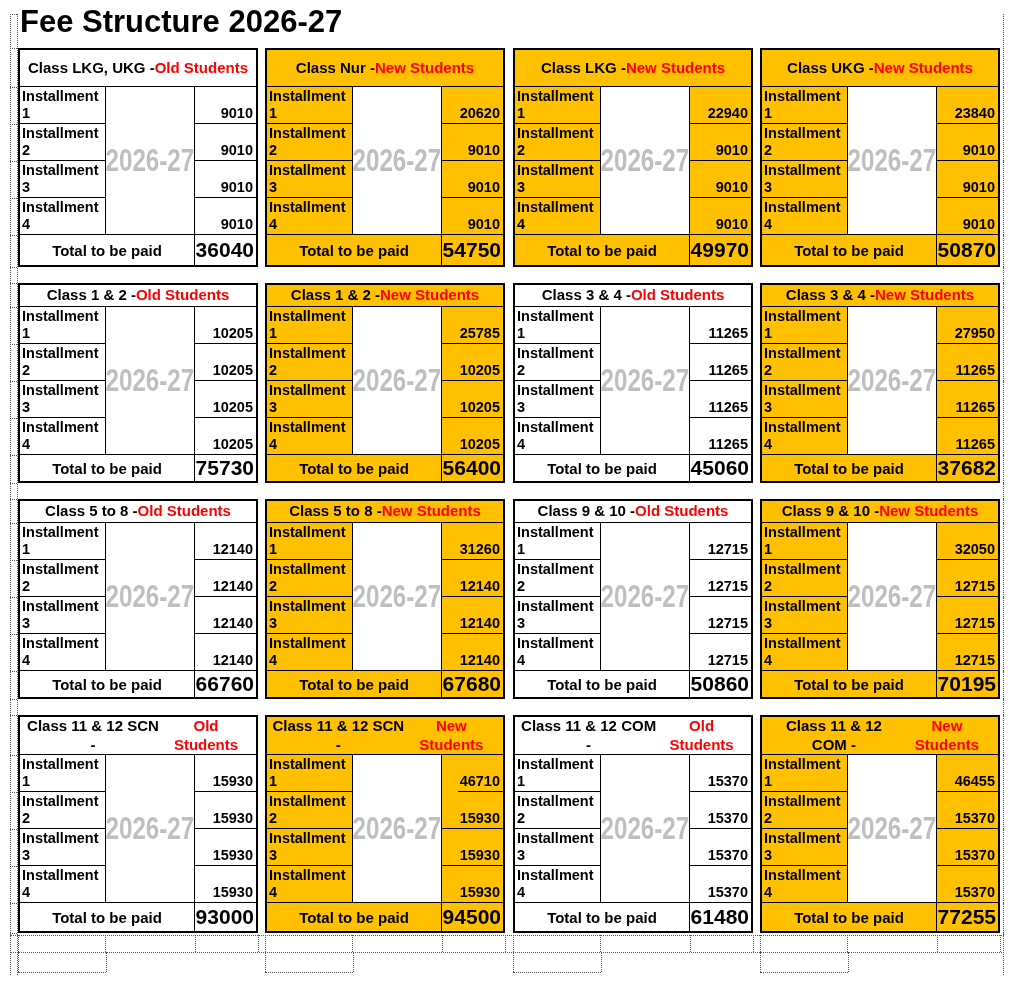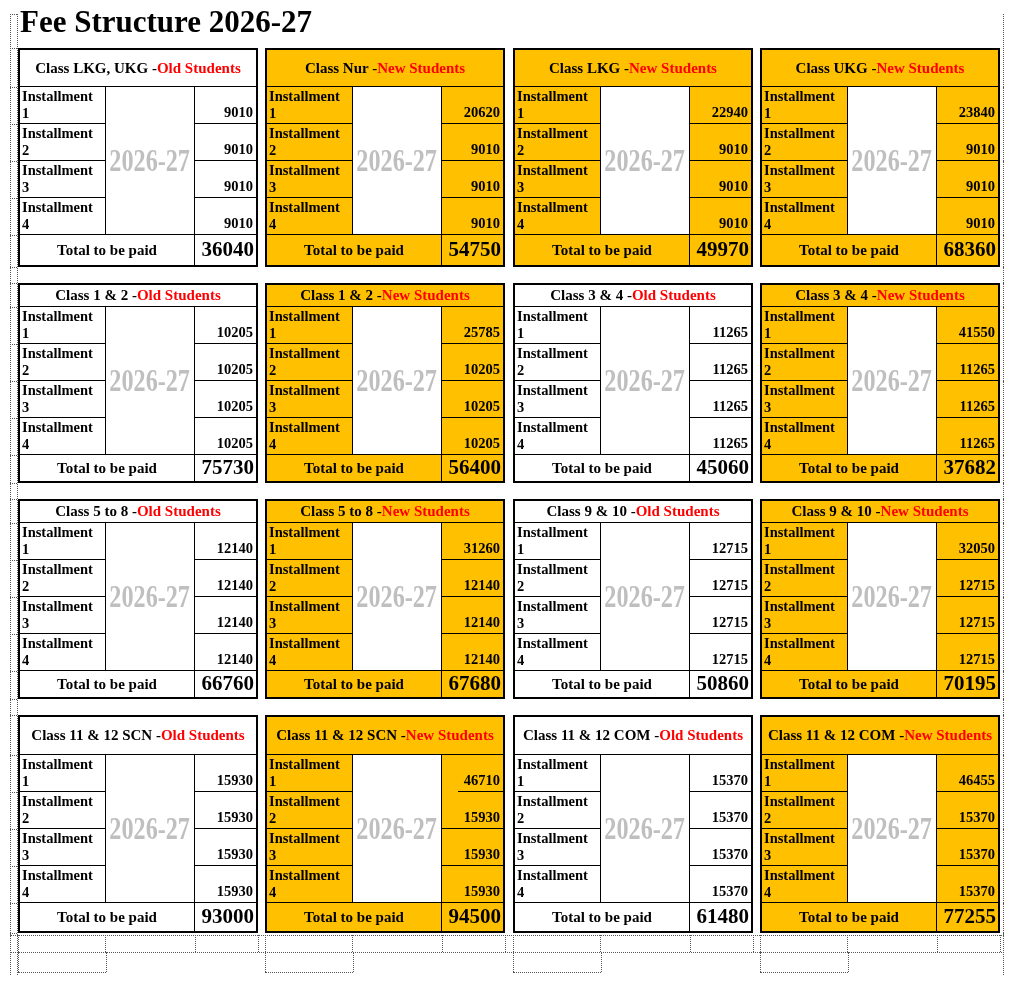--- a/index.html
+++ b/index.html
@@ -1,18 +1,18 @@
 <!DOCTYPE html>
 <html><head>
 <meta charset="utf-8">
 <style>
   html,body{margin:0;padding:0;background:#fff;}
   #sheet{
     position:relative;width:1004px;height:985px;background:#fff;overflow:hidden;
-    font-family:Liberation Serif, serif;font-weight:bold;color:#000;
+    font-family:Liberation Sans, sans-serif;font-weight:bold;color:#000;
   }
   #page-title{
     position:absolute;left:20px;top:4px;font-size:31px;font-weight:bold;
     letter-spacing:0px;white-space:nowrap;
   }
   
   .card{
     position:absolute;box-sizing:border-box;border:2px solid #000;background:#fff;
     display:grid;grid-template-columns:86px 89px 1fr;
   }
@@ -175,21 +175,21 @@
         <div class="cell val" style="grid-row: 4;">9010</div>
         <div class="cell lab" style="grid-row: 5;">
           <span>Installment</span>
           <span>4</span>
         </div>
         <div class="cell val" style="grid-row: 5;">9010</div>
         <div class="cell mid">
           <span class="wm">2026-27</span>
         </div>
         <div class="cell tlabel">Total to be paid</div>
-        <div class="cell tval">68360</div>
+        <div class="cell tval">50870</div>
       </div>
       <div class="card" style="left: 18px; top: 283px; width: 240px; height: 200px; grid-template-rows: 22px repeat(4, 1fr) 26px;">
         <div class="cell hdr">
           <span>Class 1 &amp; 2 -</span> 
           <span class="red">Old Students</span>
         </div>
         <div class="cell lab" style="grid-row: 2;">
           <span>Installment</span>
           <span>1</span>
         </div>
@@ -279,21 +279,21 @@
       </div>
       <div class="card hl" style="left: 760px; top: 283px; width: 240px; height: 200px; grid-template-rows: 22px repeat(4, 1fr) 26px;">
         <div class="cell hdr">
           <span>Class 3 &amp; 4 -</span> 
           <span class="red">New Students</span>
         </div>
         <div class="cell lab" style="grid-row: 2;">
           <span>Installment</span>
           <span>1</span>
         </div>
-        <div class="cell val" style="grid-row: 2;">41550</div>
+        <div class="cell val" style="grid-row: 2;">27950</div>
         <div class="cell lab" style="grid-row: 3;">
           <span>Installment</span>
           <span>2</span>
         </div>
         <div class="cell val" style="grid-row: 3;">11265</div>
         <div class="cell lab" style="grid-row: 4;">
           <span>Installment</span>
           <span>3</span>
         </div>
         <div class="cell val" style="grid-row: 4;">11265</div>

